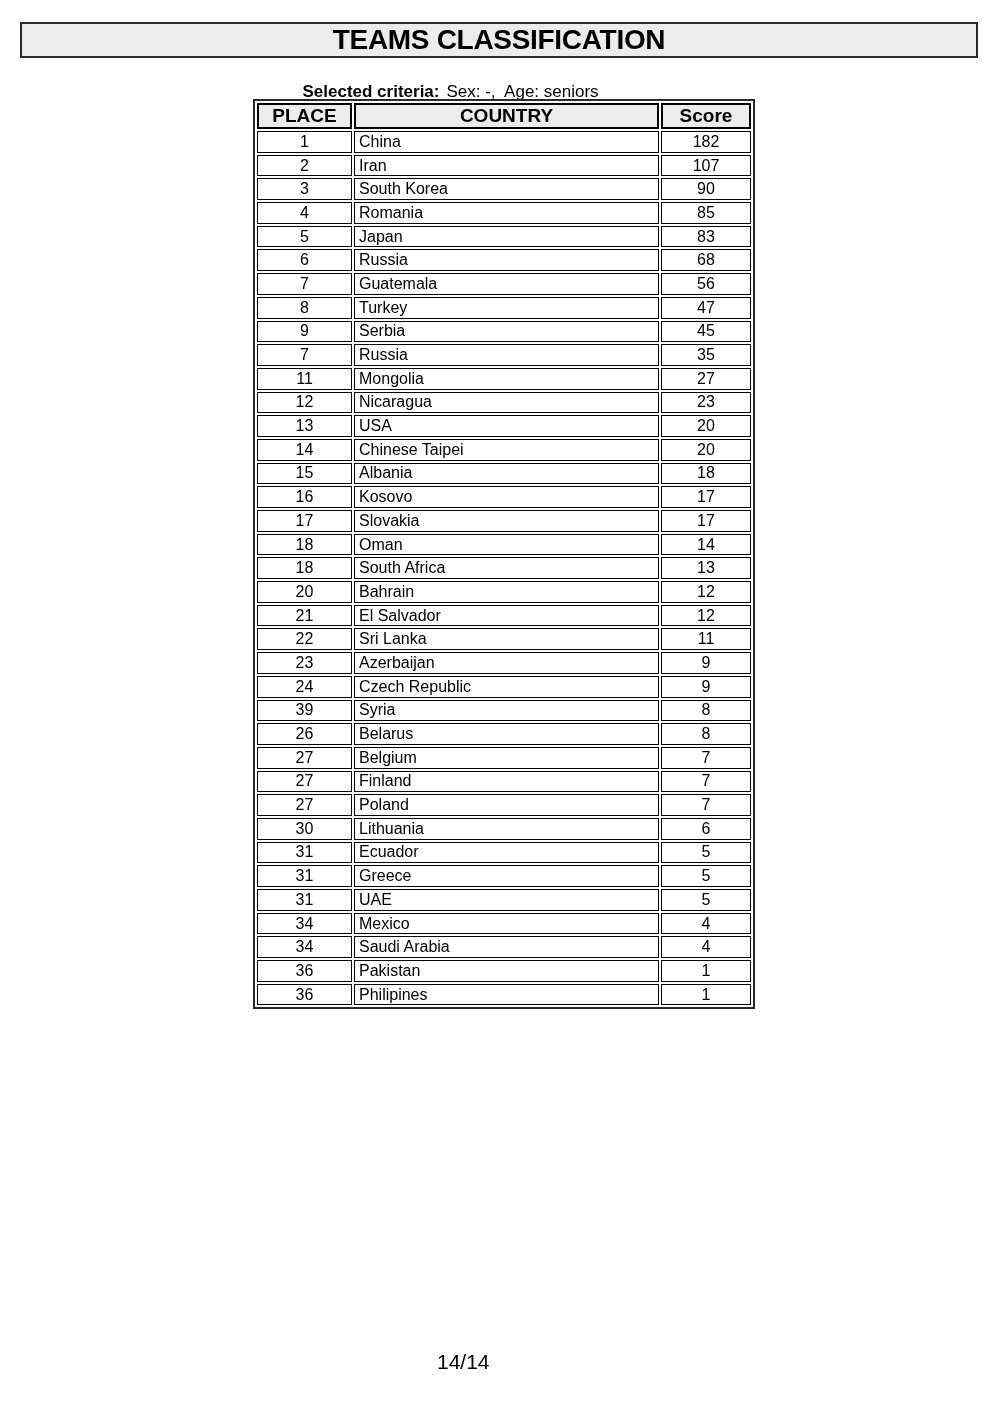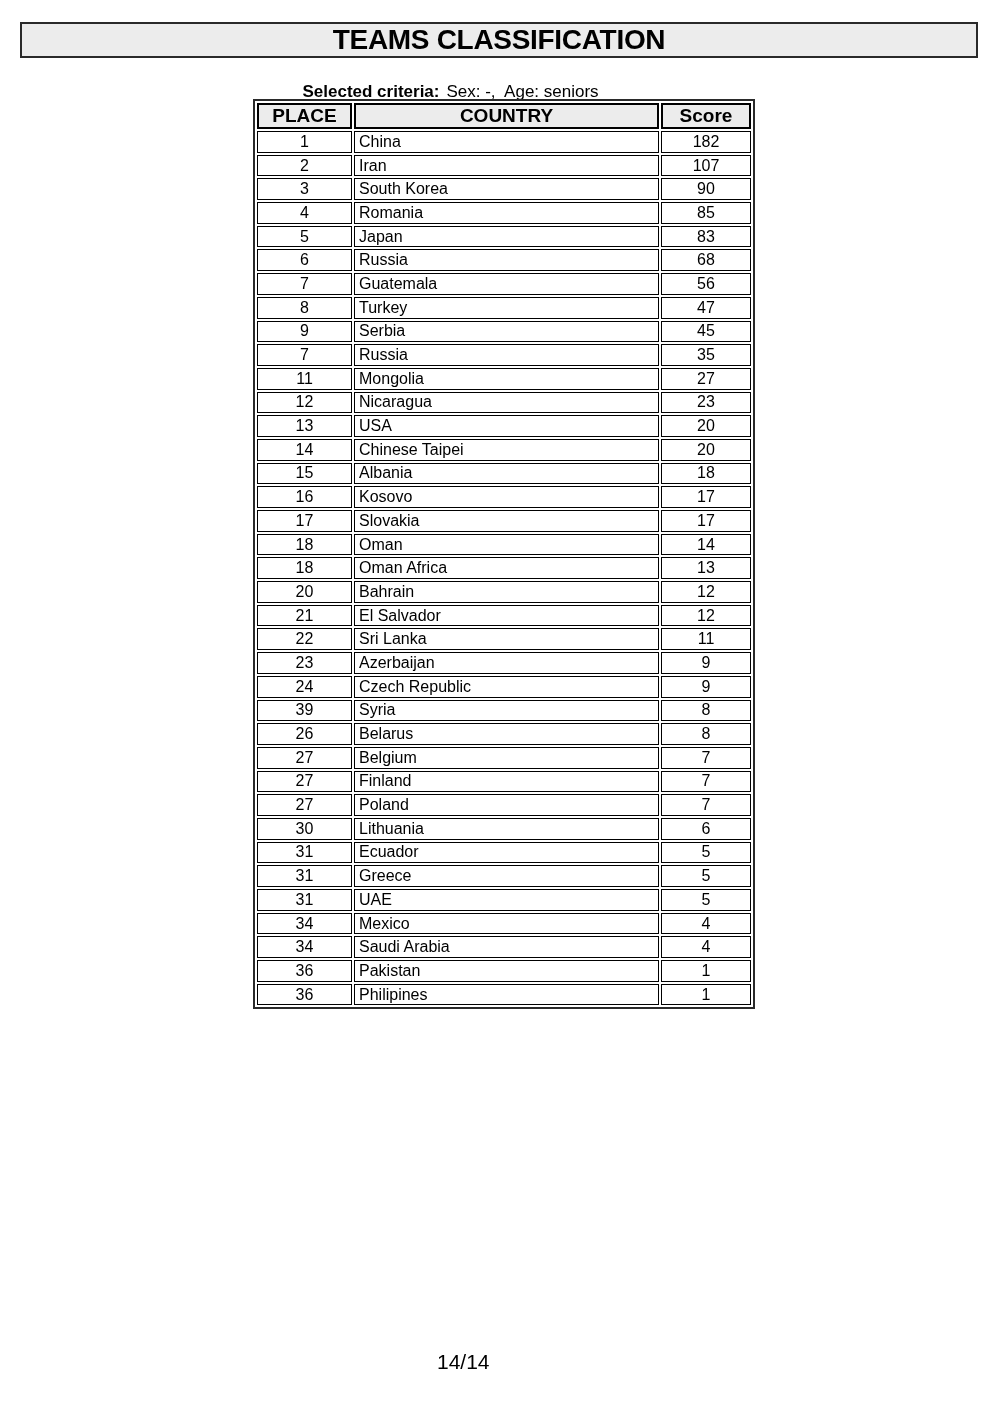--- a/index.html
+++ b/index.html
@@ -198,21 +198,21 @@
         <td class="country">Slovakia</td>
         <td>17</td>
       </tr>
       <tr>
         <td>18</td>
         <td class="country">Oman</td>
         <td>14</td>
       </tr>
       <tr>
         <td>18</td>
-        <td class="country">Oman Africa</td>
+        <td class="country">South Africa</td>
         <td>13</td>
       </tr>
       <tr>
         <td>20</td>
         <td class="country">Bahrain</td>
         <td>12</td>
       </tr>
       <tr>
         <td>21</td>
         <td class="country">El Salvador</td>

